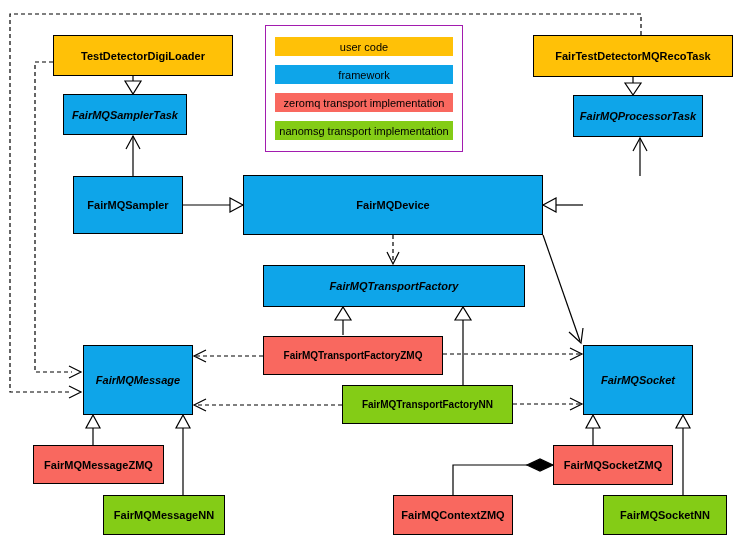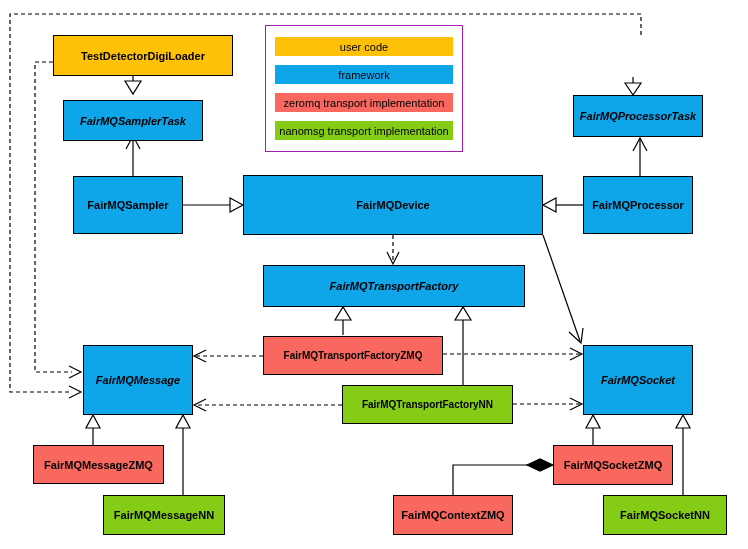--- a/index.html
+++ b/index.html
@@ -148,28 +148,28 @@
 
   <div id="legend">
     <div class="legend-bar c-user">user code</div>
     <div class="legend-bar c-fw">framework</div>
     <div class="legend-bar c-zmq">zeromq transport implementation</div>
     <div class="legend-bar c-nn">nanomsg transport implementation</div>
   </div>
 
   <div class="node c-user" style="left:53px;top:35px;width:180px;height:41px;">TestDetectorDigiLoader</div>
 
-  <div class="node c-fw abstract" style="left:63px;top:100px;width:140px;height:41px;">FairMQSamplerTask</div>
+  <div class="node c-fw abstract" style="left:63px;top:94px;width:124px;height:41px;">FairMQSamplerTask</div>
 
   <div class="node c-fw" style="left:243px;top:175px;width:300px;height:60px;">FairMQDevice</div>
 
   <div class="node c-fw" style="left:73px;top:176px;width:110px;height:58px;">FairMQSampler</div>
 
-  <div class="node c-fw" style="left:583px;top:176px;width:110px;height:58px;">FairMQProcessor</div>
 
+  <div class="node c-user" style="left:533px;top:35px;width:200px;height:42px;">FairTestDetectorMQRecoTask</div>
 
   <div class="node c-fw abstract" style="left:573px;top:95px;width:130px;height:42px;">FairMQProcessorTask</div>
 
   <div class="node c-fw abstract" style="left:263px;top:265px;width:262px;height:42px;">FairMQTransportFactory</div>
 
   <div class="node c-zmq long" style="left:263px;top:336px;width:180px;height:39px;">FairMQTransportFactoryZMQ</div>
 
   <div class="node c-nn long" style="left:342px;top:385px;width:171px;height:39px;">FairMQTransportFactoryNN</div>
 
   <div class="node c-fw abstract" style="left:83px;top:345px;width:110px;height:70px;">FairMQMessage</div>

